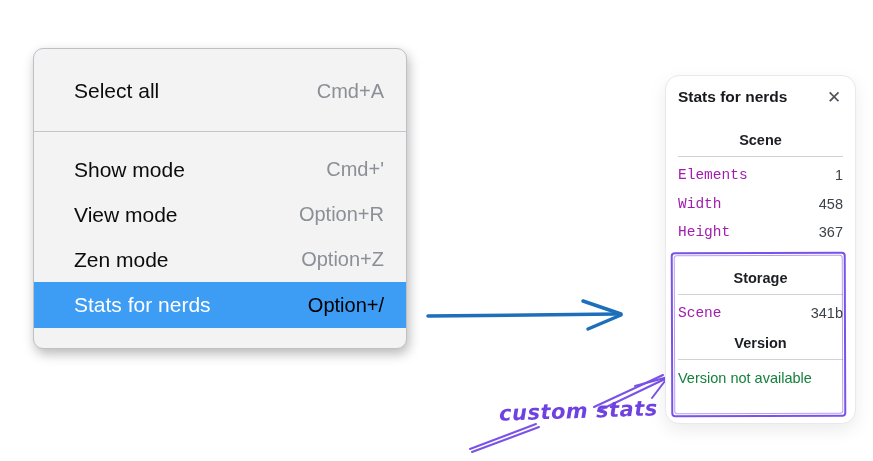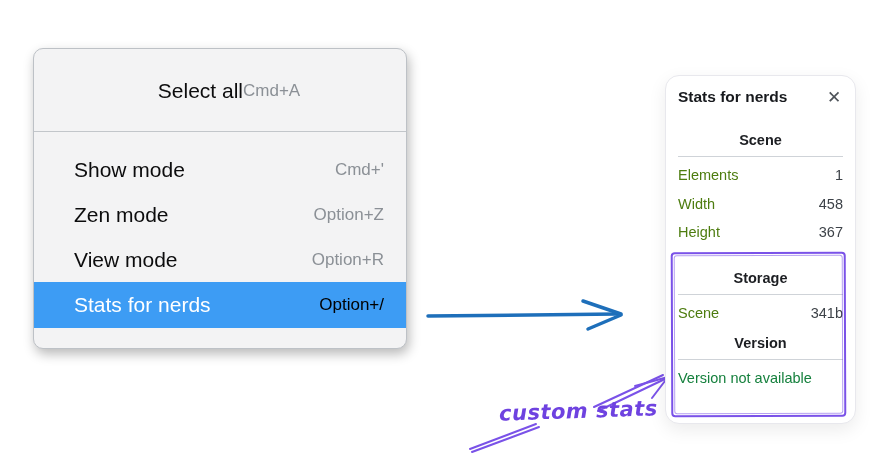--- a/index.html
+++ b/index.html
@@ -13,22 +13,22 @@
     position:absolute;left:33px;top:48px;width:374px;height:301px;
     box-sizing:border-box;background:#f3f3f4;
     border:1px solid #bdc1c6;border-radius:10px;
     box-shadow:2px 5px 12px rgba(0,0,0,.28);
     padding-top:16px;overflow:hidden;
   }
   .menu-item{
     display:flex;justify-content:space-between;align-items:center;
     padding:0 22px 0 40px;font-size:21px;color:#0c0c0d;height:45px;
   }
-  .menu-item.first{height:52px;justify-content:center;}
-  .menu-shortcut{color:#8b9096;font-size:17px;}
+  .menu-item.first{height:52px;}
+  .menu-shortcut{color:#8b9096;font-size:20px;}
   .menu-divider{border-top:1.5px solid #c2c6ca;margin:14px 0 15px 0;height:0;}
   .menu-item.highlighted{background:#3d9cf4;color:#ffffff;height:46px;}
   .menu-item.highlighted .menu-shortcut{color:#000000;}
 
   
   .stats-panel{
     position:absolute;left:665px;top:75px;width:191px;height:349px;
     box-sizing:border-box;background:#ffffff;
     border:1px solid #e8e8ed;border-radius:14px;
     box-shadow:0 6px 18px rgba(0,0,0,.08);
@@ -42,21 +42,21 @@
   }
   .section-header{
     text-align:center;font-weight:bold;color:#1c1e22;font-size:14.5px;height:20px;line-height:20px;
   }
   .sh-scene{margin-top:22px;}
   .sh-storage{margin-top:21px;}
   .sh-version{margin-top:6px;}
   .panel-divider{border-bottom:1px solid #cfd3d8;margin-top:6px;height:0;}
   .rows{margin-top:4px;}
   .stat-row{display:flex;justify-content:space-between;align-items:center;height:28.5px;}
-  .stat-label{color:#4d7c0f;}
+  .stat-label{color:#a21caf;font-family:Liberation Mono, monospace;}
   .stat-value{color:#3d4248;}
   .version-note{margin-top:8px;height:20px;line-height:20px;color:#15803d;}
 
   
   .highlight-box{
     position:absolute;left:671px;top:252px;width:171px;height:161px;
     border:2px solid #7a52e8;border-radius:4px;
     transform:rotate(-.2deg);pointer-events:none;
   }
   .highlight-box::after{
@@ -103,26 +103,26 @@
   <div class="menu-item first">
     <span>Select all</span>
     <span class="menu-shortcut">Cmd+A</span>
   </div>
   <div class="menu-divider"></div>
   <div class="menu-item">
     <span>Show mode</span>
     <span class="menu-shortcut">Cmd+'</span>
   </div>
   <div class="menu-item">
+    <span>View mode</span>
+    <span class="menu-shortcut">Option+R</span>
+  </div>
+  <div class="menu-item">
     <span>Zen mode</span>
     <span class="menu-shortcut">Option+Z</span>
-  </div>
-  <div class="menu-item">
-    <span>View mode</span>
-    <span class="menu-shortcut">Option+R</span>
   </div>
   <div class="menu-item highlighted">
     <span>Stats for nerds</span>
     <span class="menu-shortcut">Option+/</span>
   </div>
 </div>
 
 <div class="stats-panel">
   <div class="panel-header">
     <span class="panel-title">Stats for nerds</span>

